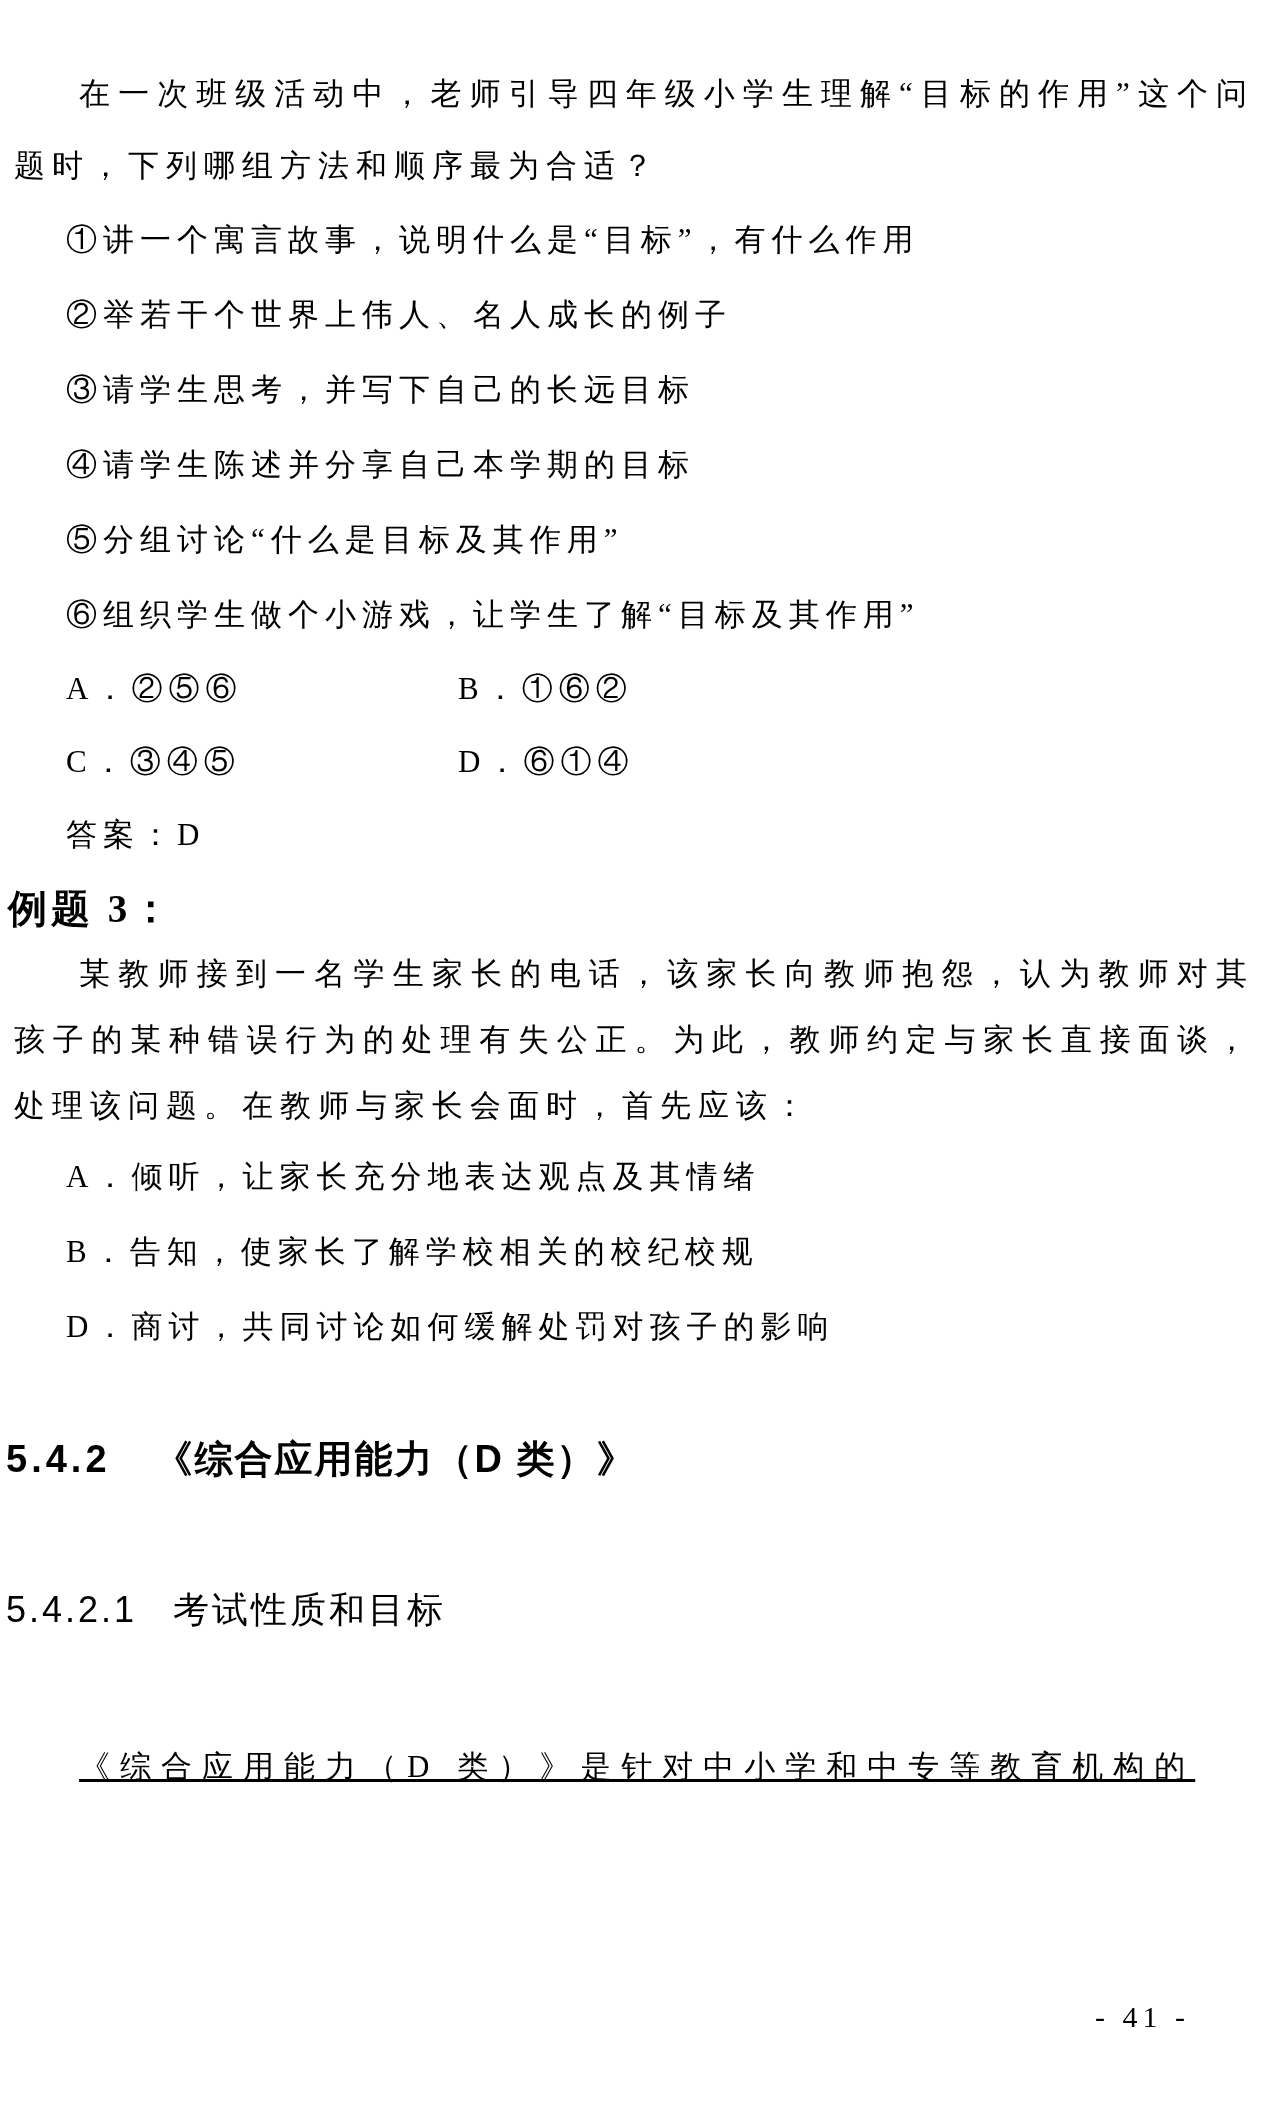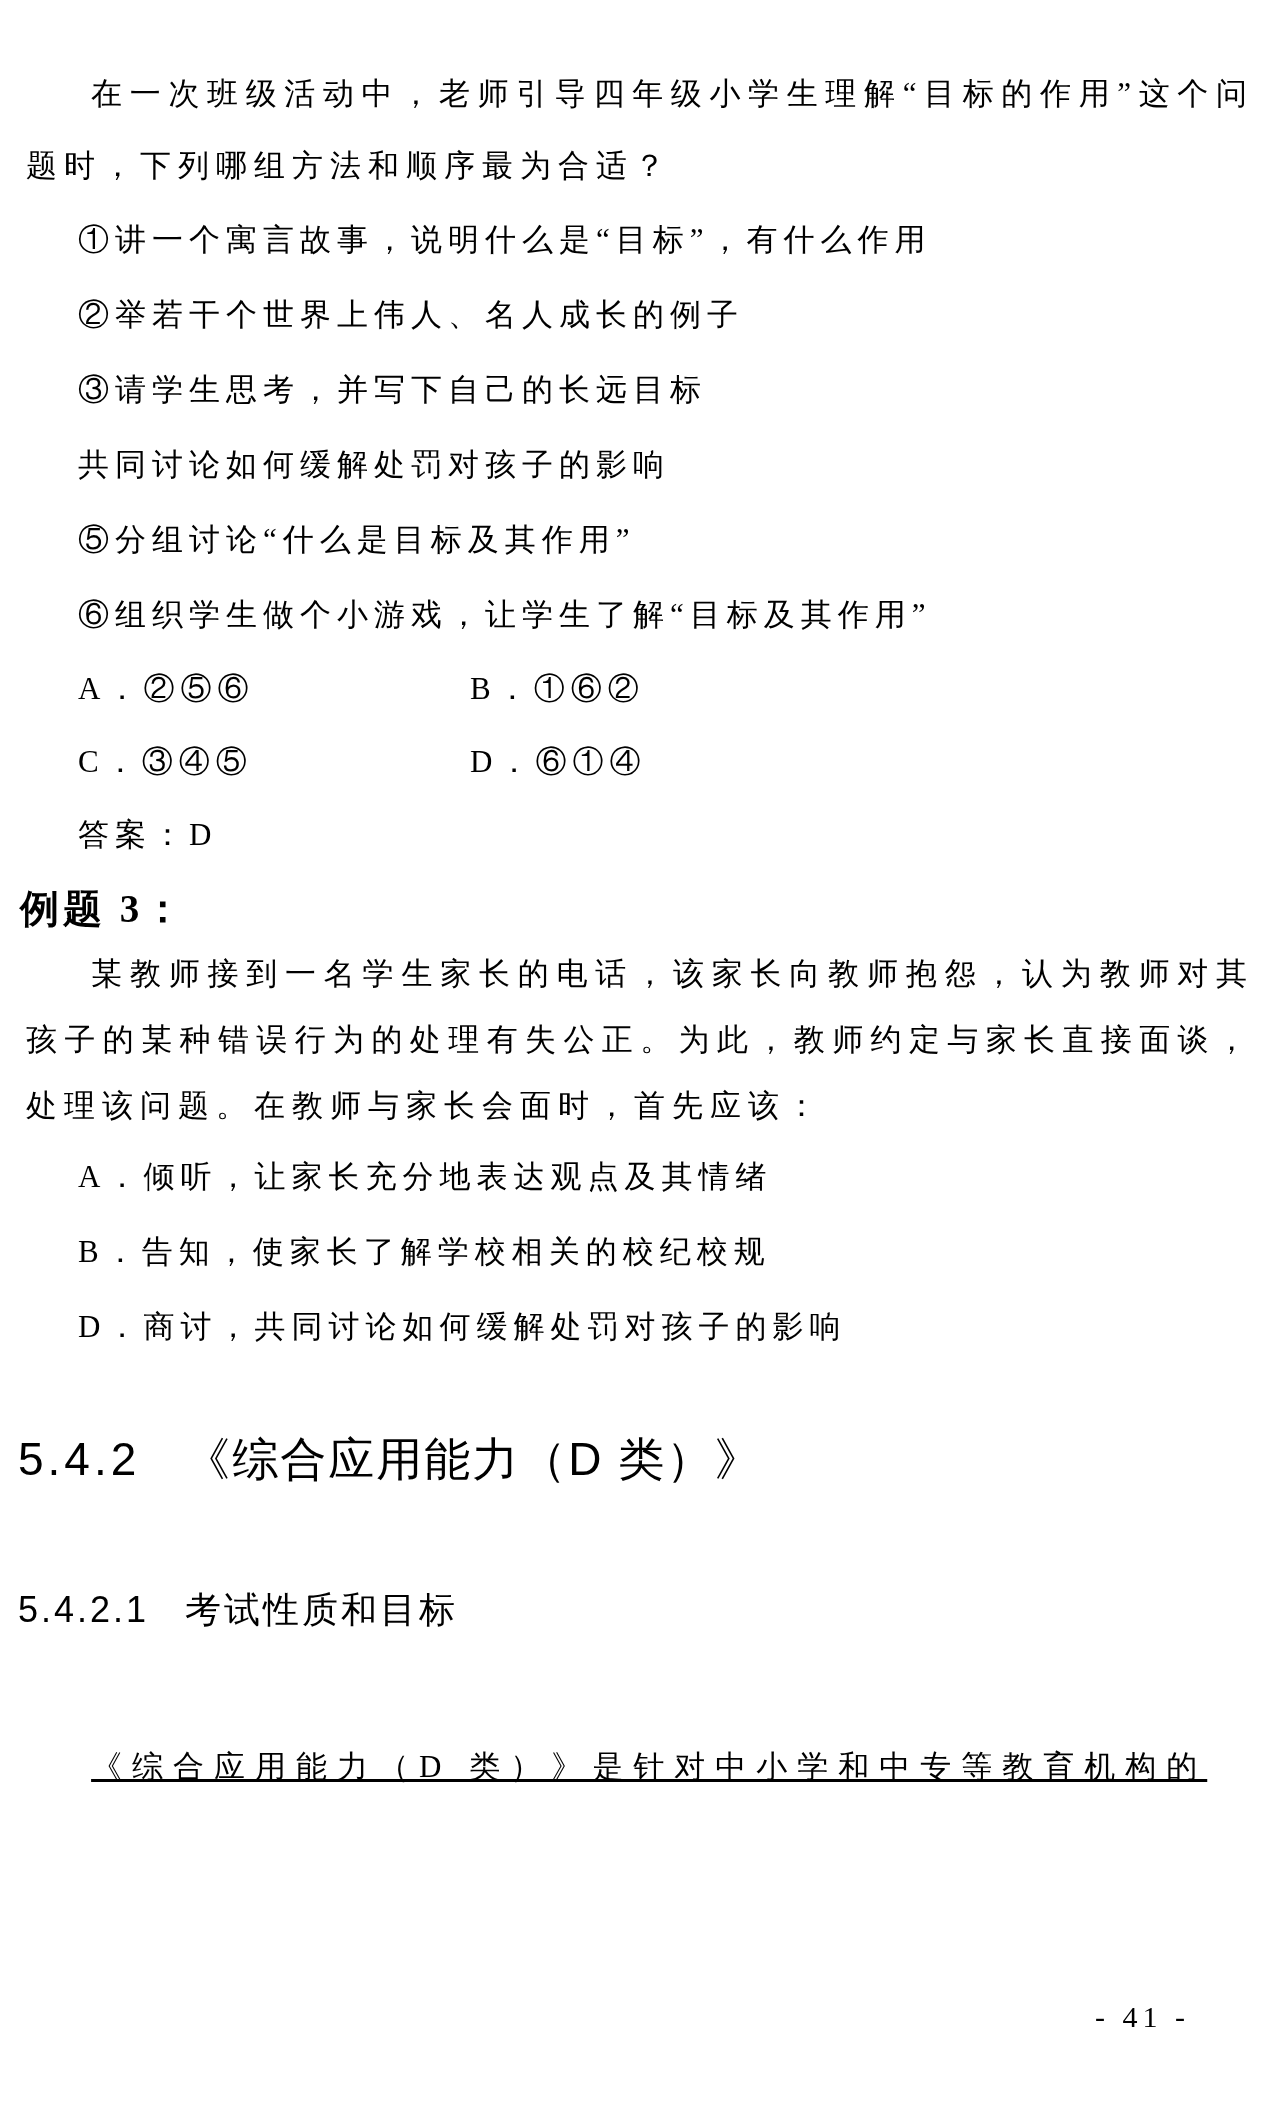--- a/index.html
+++ b/index.html
@@ -5,21 +5,21 @@
   html, body {
     margin: 0;
     padding: 0;
     background: #ffffff;
   }
   .page {
     position: relative;
     width: 1280px;
     height: 2113px;
     box-sizing: border-box;
-    padding: 58px 26px 0 26px;
+    padding: 58px 26px 0 14px;
     background: #ffffff;
     color: #000000;
     font-family: "Liberation Serif", "DejaVu Serif", serif;
     overflow: hidden;
   }
   .para {
     margin: 0;
     font-size: 31px;
     letter-spacing: 7px;
     line-height: 72px;
@@ -59,22 +59,22 @@
   .ex-heading {
     margin: 6px 0 0 -6px;
     font-size: 39px;
     font-weight: bold;
     letter-spacing: 4px;
     line-height: 64px;
   }
   .sec1 {
     margin: 62px 0 0 -8px;
     font-family: "Liberation Sans", "DejaVu Sans", sans-serif;
-    font-size: 46px;
-    font-weight: normal;
+    font-size: 38px;
+    font-weight: bold;
     line-height: 66px;
     letter-spacing: 2px;
   }
   .sec1 .sec-num { margin-right: 44px; letter-spacing: 4px; }
   .sec2 {
     margin: 88px 0 0 -8px;
     font-family: "Liberation Sans", "DejaVu Sans", sans-serif;
     font-size: 36px;
     font-weight: normal;
     line-height: 60px;
@@ -99,21 +99,21 @@
 </head>
 <body>
 
 <div class="page">
 
   <p class="para">在一次班级活动中，老师引导四年级小学生理解“目标的作用”这个问题时，下列哪组方法和顺序最为合适？</p>
 
   <div class="item">①讲一个寓言故事，说明什么是“目标”，有什么作用</div>
   <div class="item">②举若干个世界上伟人、名人成长的例子</div>
   <div class="item">③请学生思考，并写下自己的长远目标</div>
-  <div class="item">共同讨论如何缓解处罚对孩子的影响</div>
+  <div class="item">④请学生陈述并分享自己本学期的目标</div>
   <div class="item">⑤分组讨论“什么是目标及其作用”</div>
   <div class="item">⑥组织学生做个小游戏，让学生了解“目标及其作用”</div>
 
   <div class="opt-row">
     <span class="opt-col">A．②⑤⑥</span>
     <span class="opt-col">B．①⑥②</span>
   </div>
   <div class="opt-row">
     <span class="opt-col">C．③④⑤</span>
     <span class="opt-col">D．⑥①④</span>

